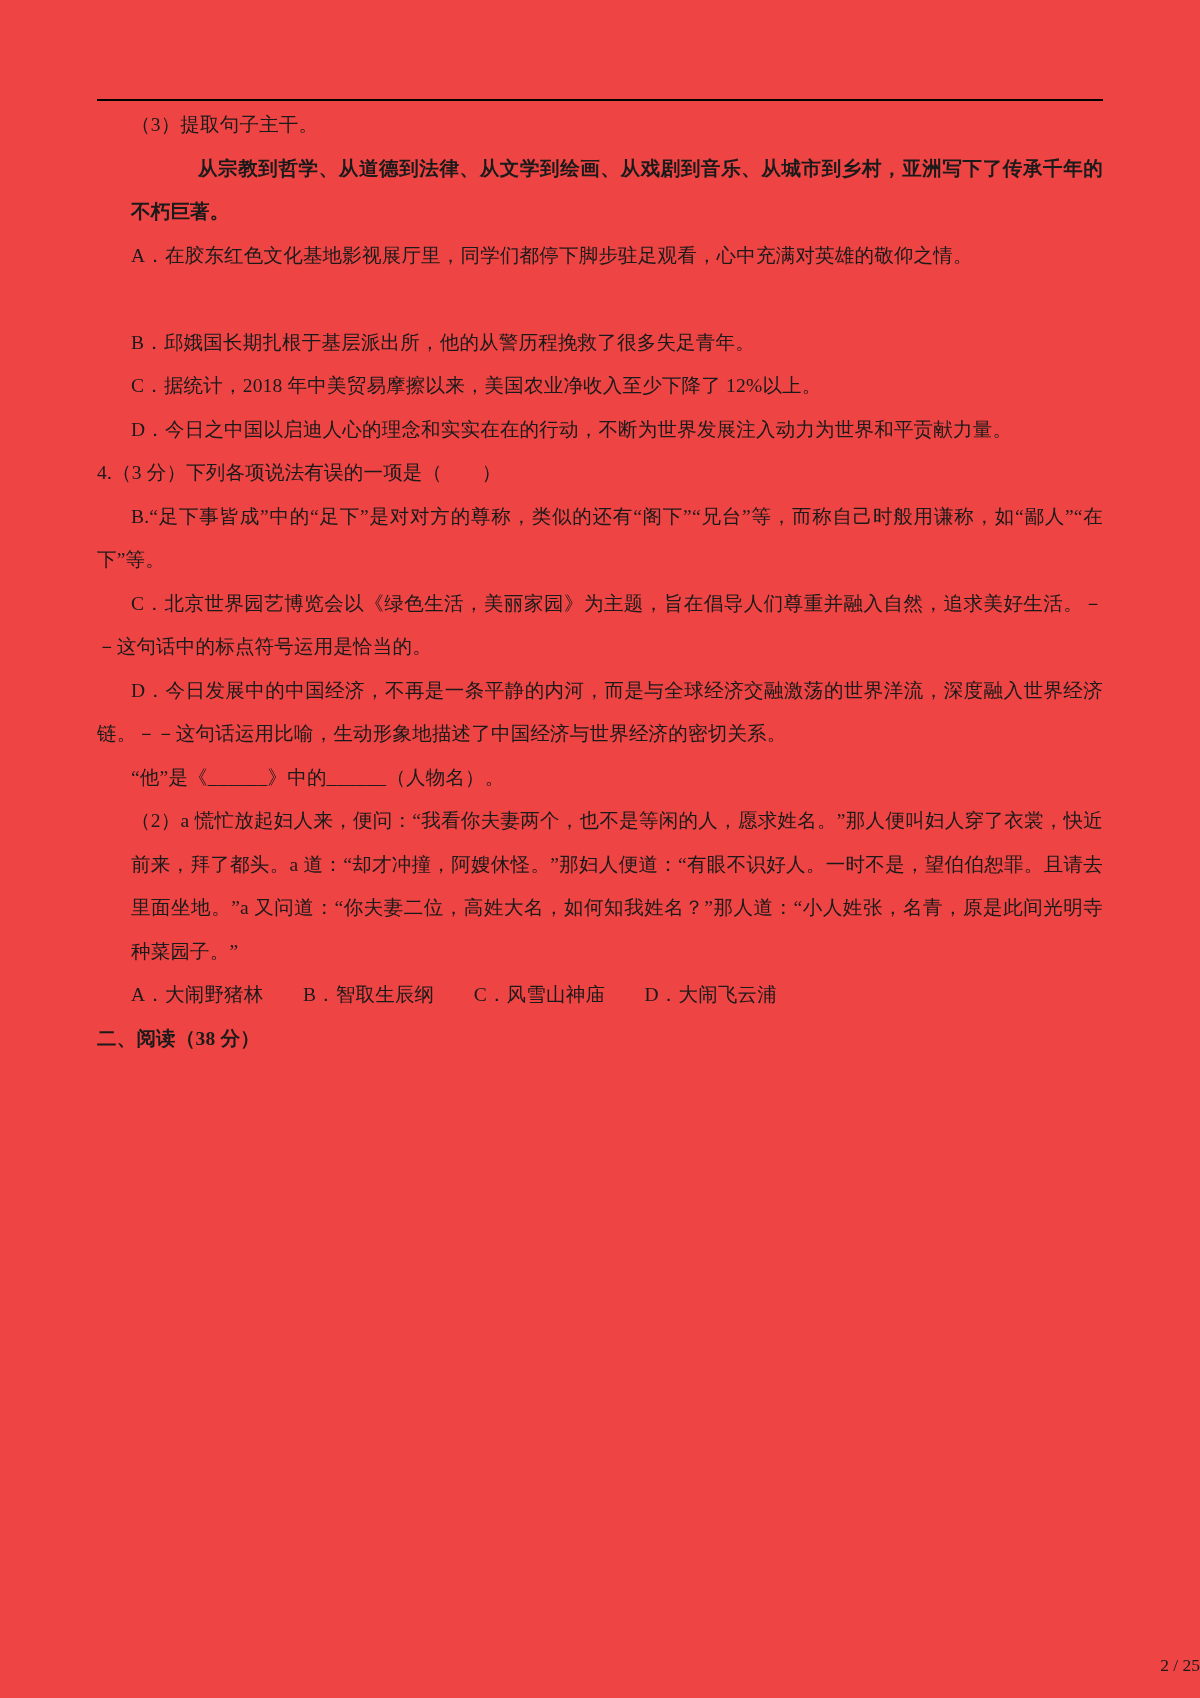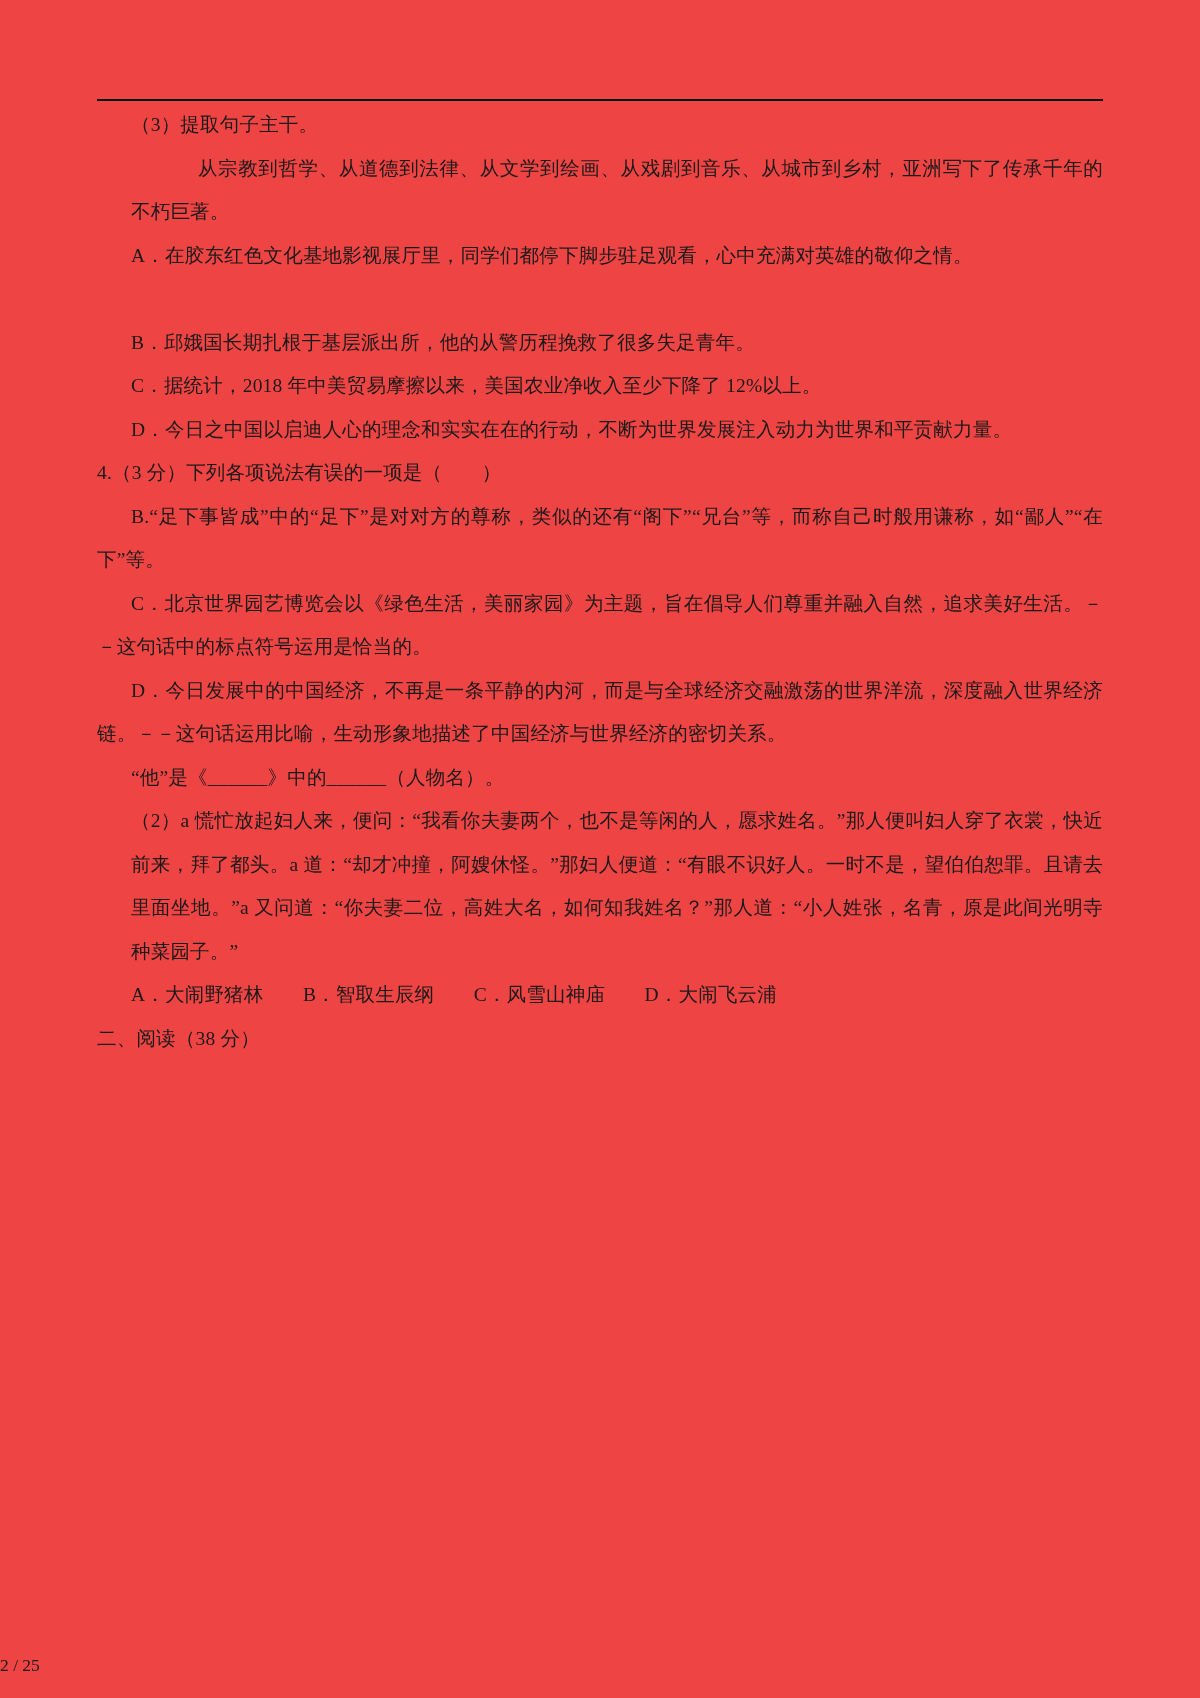--- a/index.html
+++ b/index.html
@@ -28,34 +28,34 @@
   .content { width: 1006px; }
   .para {
     font-size: 19.5px;
     line-height: 43.5px;
     text-align: justify;
     letter-spacing: 0.2px;
   }
   
   .hang { padding-left: 34px; }
   
-  .quote { padding-left: 34px; text-indent: 67px; }
+  .quote { padding-left: 34px; text-indent: 67px; font-weight: bold; }
   
   .opt { text-indent: 34px; }
   
   .stem { padding-left: 0; }
   
   .gap-below { margin-bottom: 43.5px; }
-  .heading { font-weight: normal; }
+  .heading { font-weight: bold; }
   .footer {
     position: absolute;
     left: 0;
     right: 0;
     bottom: 22px;
-    text-align: left;
+    text-align: right;
     font-size: 17.5px;
     color: #1a1a1a;
   }
 </style>
 </head>
 <body>
 
 <div class="page">
   <hr class="top-rule">
   <div class="content">

